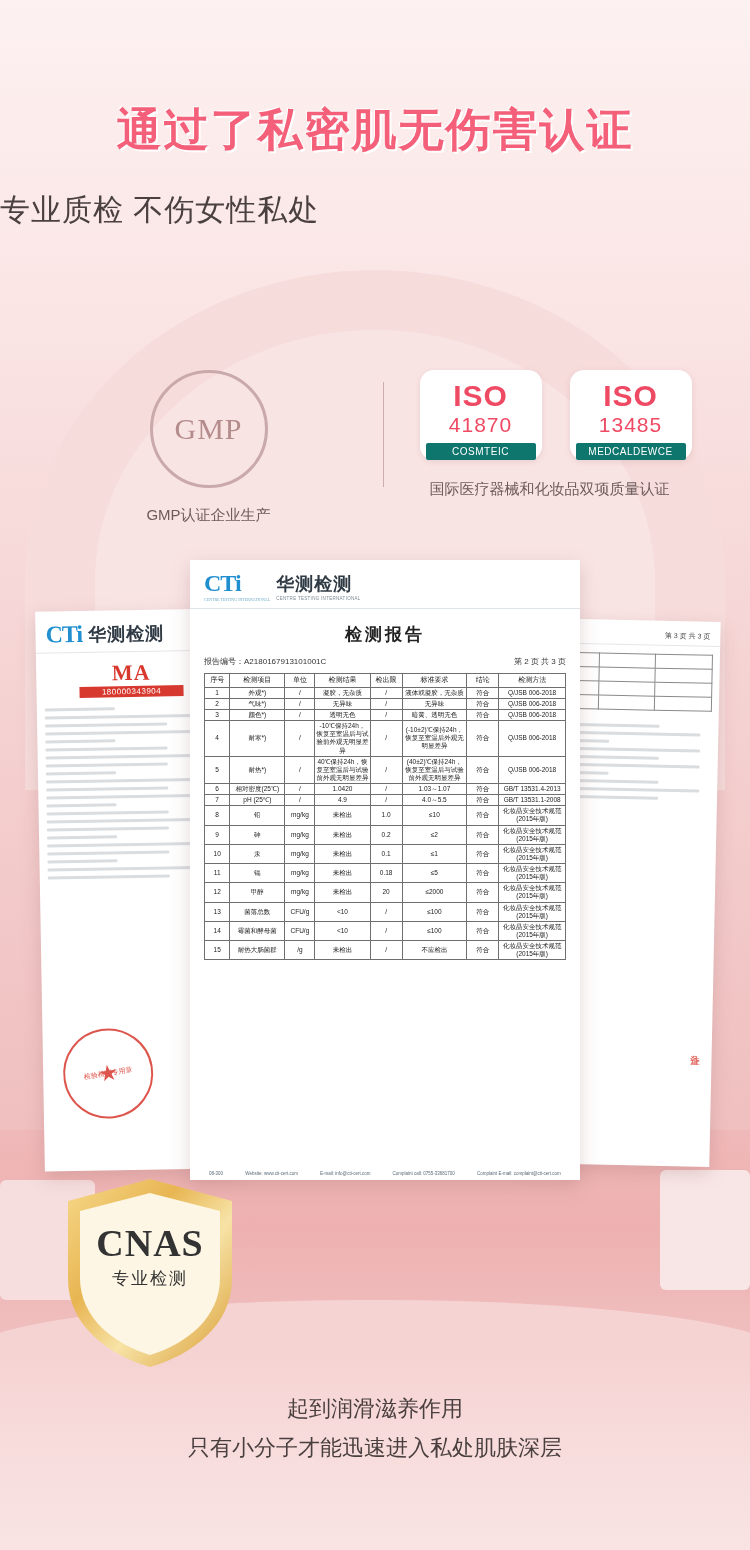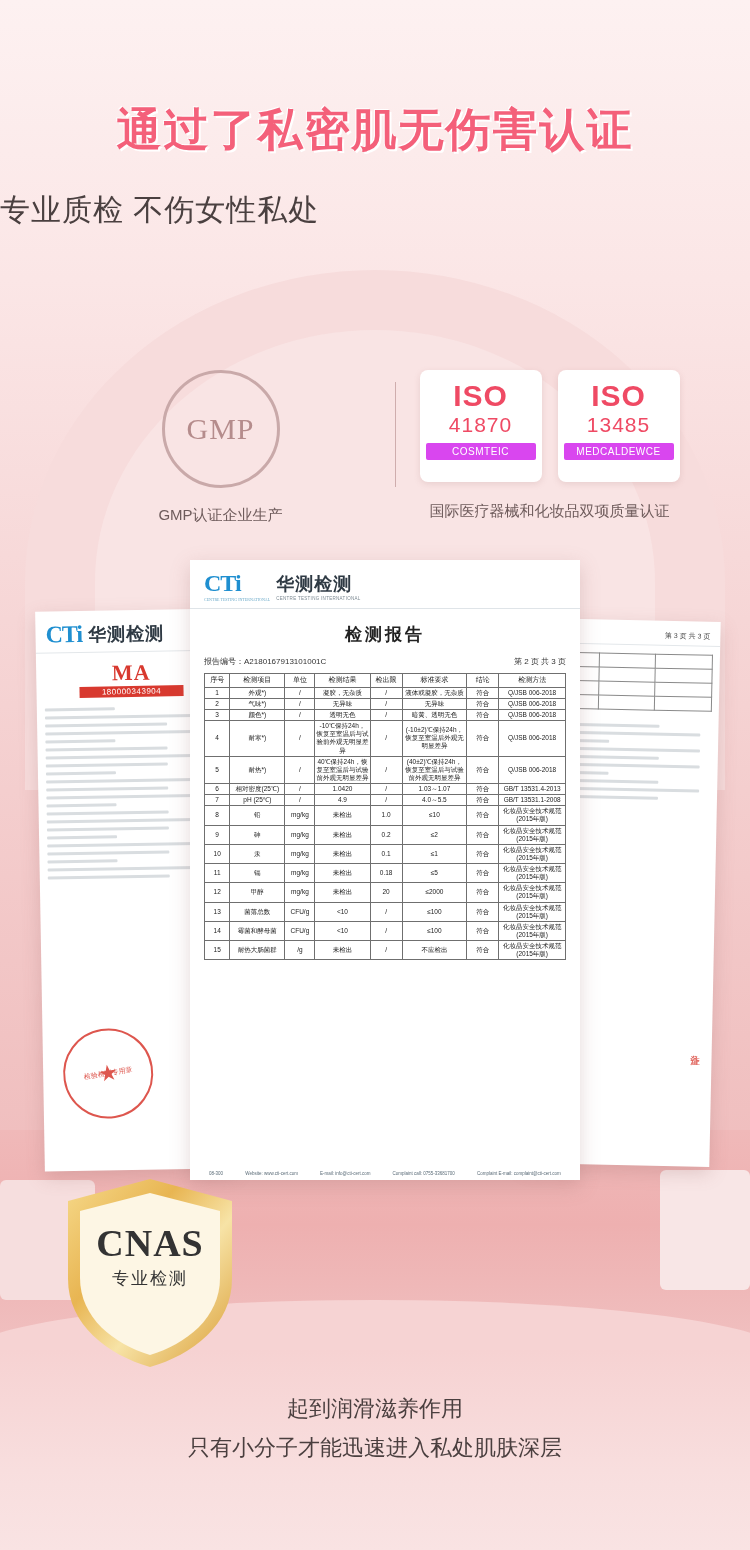--- a/index.html
+++ b/index.html
@@ -157,40 +157,41 @@
     text-align: center;
   }
   .iso-cards {
     display: flex;
     gap: 16px;
     justify-content: center;
   }
   .iso-card {
     width: 110px;
     background: #ffffff;
-    border-radius: 8px;
-    padding: 10px 6px 22px 6px;
+    border-radius: 14px;
+    padding: 10px 6px 0 6px;
     box-shadow: 0 2px 6px rgba(160,110,110,0.18);
+    margin-left: 12px;
   }
   .iso-card .iso-word {
     font-size: 30px;
     font-weight: bold;
     color: #ef4a64;
     letter-spacing: 1px;
     line-height: 1.05;
   }
   .iso-card .iso-num {
     font-size: 21px;
     color: #ef4a64;
     letter-spacing: 1px;
     margin-top: 1px;
   }
   .iso-card .iso-tag {
     margin-top: 6px;
-    background: #d946ef;
+    background: #0f766e;
     color: #ffffff;
     font-size: 10px;
     letter-spacing: 0.5px;
     padding: 3px 0;
     border-radius: 2px;
   }
   .iso-caption {
     margin-top: 20px;
     font-size: 15px;
     color: #6e5b5b;

